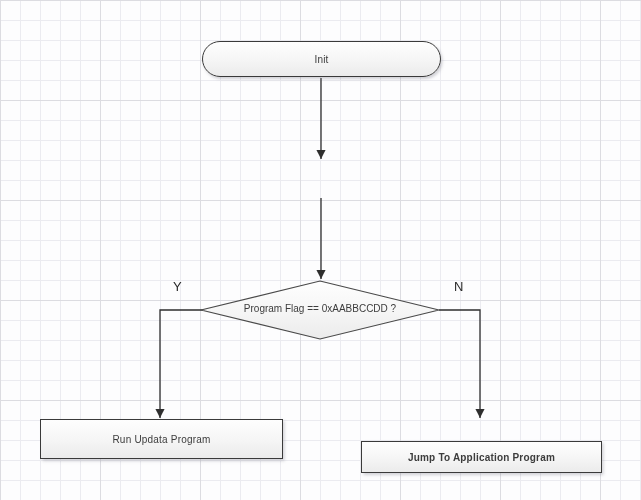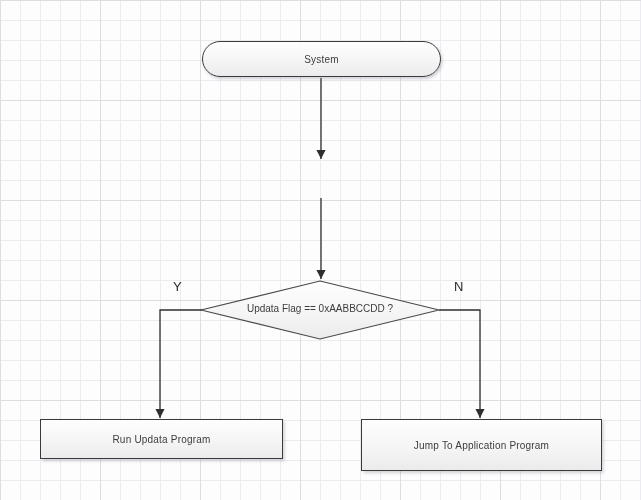--- a/index.html
+++ b/index.html
@@ -50,21 +50,21 @@
   }
   .branch-label {
     position: absolute;
     font-size: 13px;
     color: #2b2b2b;
     pointer-events: none;
   }
   #node-start       { left: 202px; top:  41px; width: 239px; height: 36px; }
   #node-system-init { left: 201px; top: 160px; width: 240px; height: 38px; }
   #node-run-updata  { left:  40px; top: 419px; width: 243px; height: 40px; text-align: center; }
-  #node-jump-app    { left: 361px; top: 419px; width: 241px; height: 52px; }
+  #node-jump-app    { left: 361px; top: 441px; width: 241px; height: 32px; font-weight: bold; }
   #decision-label   { left: 200px; top: 303px; width: 240px; }
   #label-yes        { left: 173px; top: 279px; }
   #label-no         { left: 454px; top: 279px; }
 </style>
 </head>
 <body>
 
 <div class="canvas">
 
   <svg class="wires" viewBox="0 0 641 500" xmlns="http://www.w3.org/2000/svg">
@@ -81,25 +81,25 @@
 
     <line x1="321" y1="78" x2="321" y2="159" stroke="#2e2e2e" stroke-width="1.3" marker-end="url(#arrow)"></line>
     <line x1="321" y1="198" x2="321" y2="279" stroke="#2e2e2e" stroke-width="1.3" marker-end="url(#arrow)"></line>
     <polyline points="203,310 160,310 160,418" fill="none" stroke="#2e2e2e" stroke-width="1.3" marker-end="url(#arrow)"></polyline>
     <polyline points="439,310 480,310 480,418" fill="none" stroke="#2e2e2e" stroke-width="1.3" marker-end="url(#arrow)"></polyline>
 
     <polygon points="320,281 439,310 320,339 201,310" fill="url(#diamondFill)" stroke="#4a4a4a" stroke-width="1.2"></polygon>
   </svg>
 
   <div class="node terminator" id="node-start">
-    <span class="shape-label">System</span>
+    <span class="shape-label">Init</span>
   </div>
 
 
-  <div class="floating-label" id="decision-label">Updata Flag == 0xAABBCCDD ?</div>
+  <div class="floating-label" id="decision-label">Program Flag == 0xAABBCCDD ?</div>
 
   <div class="branch-label" id="label-yes">Y</div>
 
   <div class="branch-label" id="label-no">N</div>
 
   <div class="node" id="node-run-updata">
     <span class="shape-label">Run Updata Program</span>
   </div>
 
   <div class="node" id="node-jump-app">

